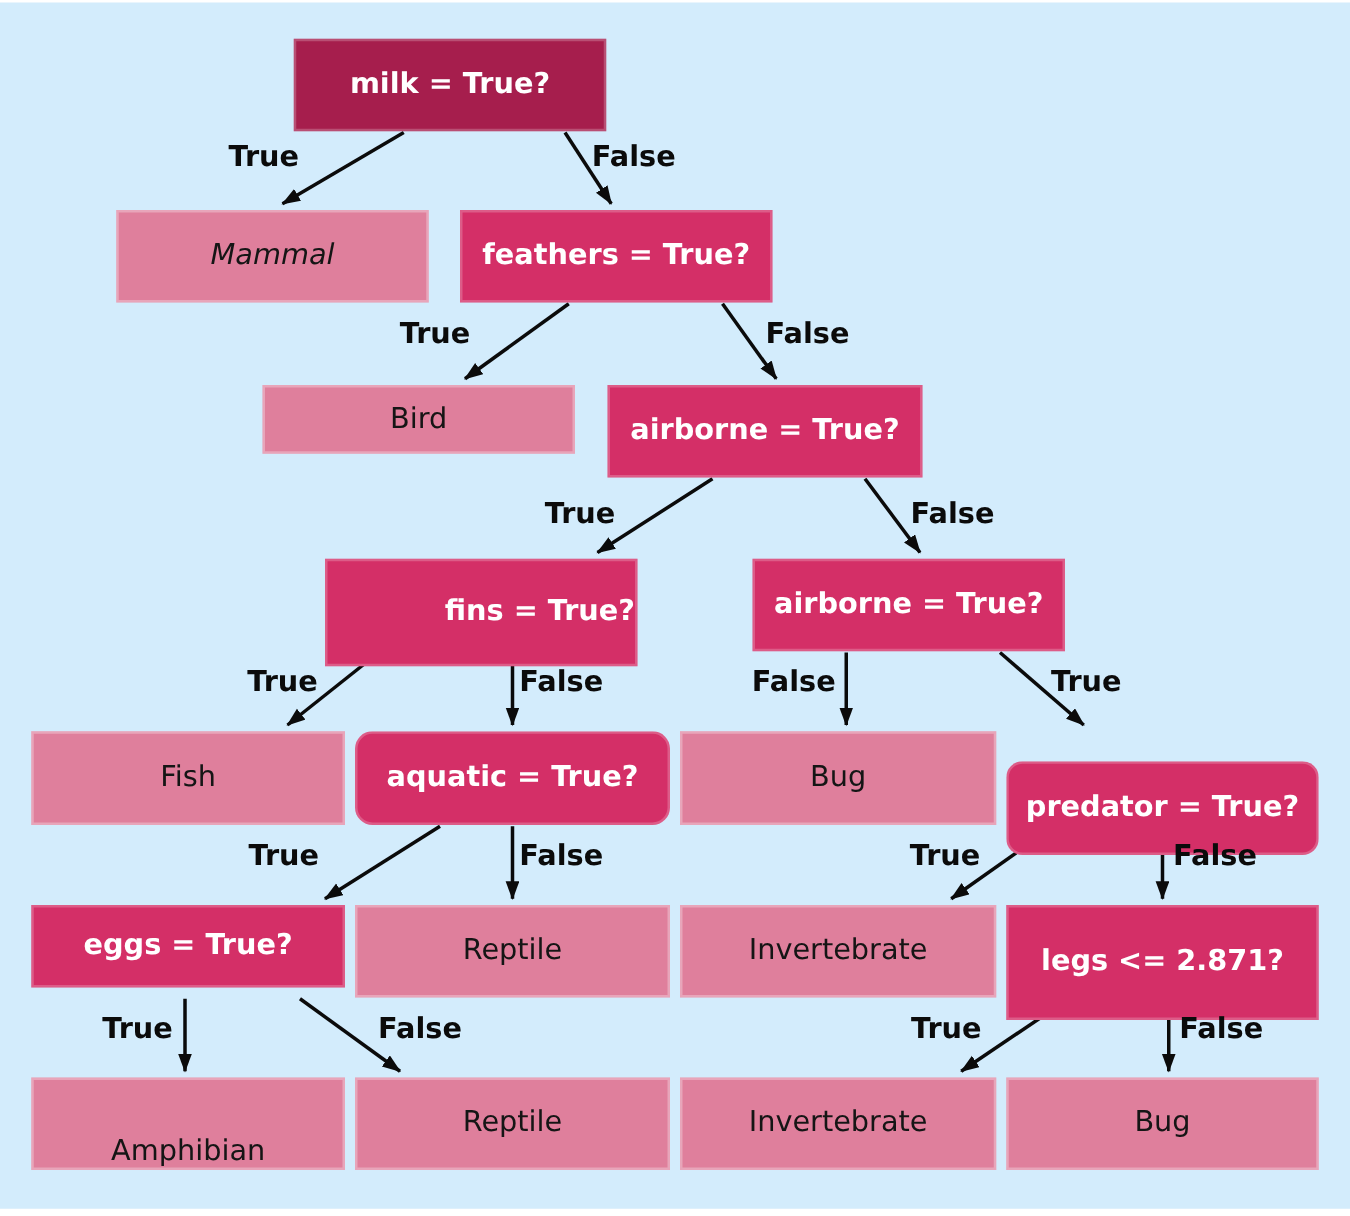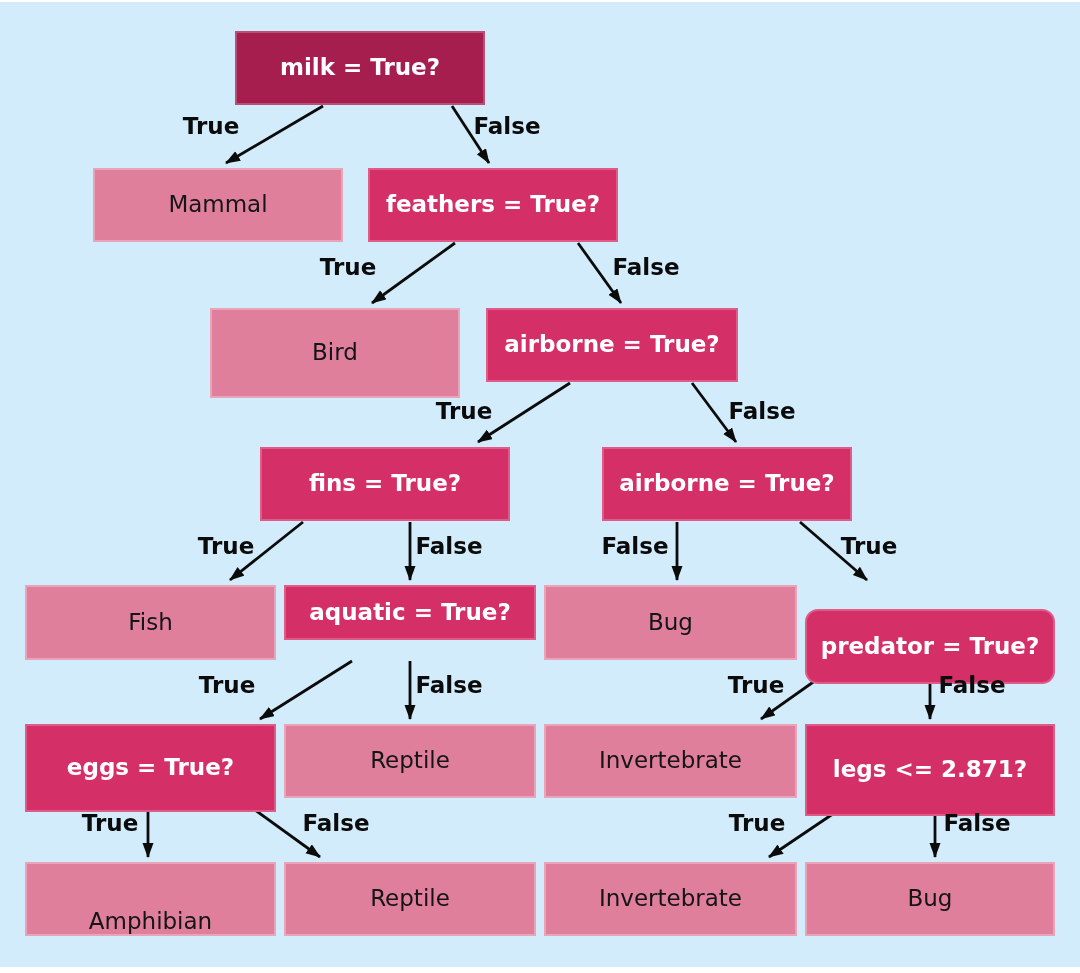--- a/index.html
+++ b/index.html
@@ -51,51 +51,51 @@
       <line x1="843" y1="659" x2="761" y2="717" stroke="#0b0b0b" stroke-width="2.8" marker-end="url(#arrowhead)"></line>
       <line x1="930" y1="659" x2="930" y2="717" stroke="#0b0b0b" stroke-width="2.8" marker-end="url(#arrowhead)"></line>
       <line x1="148" y1="797" x2="148" y2="855" stroke="#0b0b0b" stroke-width="2.8" marker-end="url(#arrowhead)"></line>
       <line x1="240" y1="797" x2="320" y2="855" stroke="#0b0b0b" stroke-width="2.8" marker-end="url(#arrowhead)"></line>
       <line x1="855" y1="797" x2="769" y2="855" stroke="#0b0b0b" stroke-width="2.8" marker-end="url(#arrowhead)"></line>
       <line x1="935" y1="797" x2="935" y2="855" stroke="#0b0b0b" stroke-width="2.8" marker-end="url(#arrowhead)"></line>
     </svg>
 <div class="node root" style="left: 235px; top: 29px; width: 250px; height: 74px;">
       <span>milk = True?</span>
     </div>
-    <div class="node leaf" style="left: 93px; top: 166px; width: 250px; height: 74px;">
+    <div class="node leaf" style="left: 93px; top: 166px; width: 250px; height: 74px; font-style: italic;">
       <span>Mammal</span>
     </div>
     <div class="node question" style="left: 368px; top: 166px; width: 250px; height: 74px;">
       <span>feathers = True?</span>
     </div>
-    <div class="node leaf" style="left: 210px; top: 306px; width: 250px; height: 90px; text-align: right;">
+    <div class="node leaf" style="left: 210px; top: 306px; width: 250px; height: 55px; text-align: right;">
       <span>Bird</span>
     </div>
     <div class="node question" style="left: 486px; top: 306px; width: 252px; height: 74px;">
       <span>airborne = True?</span>
     </div>
-    <div class="node question" style="left: 260px; top: 445px; width: 250px; height: 74px;">
+    <div class="node question" style="left: 260px; top: 445px; width: 250px; height: 86px; justify-content: flex-end;">
       <span>fins = True?</span>
     </div>
     <div class="node question" style="left: 602px; top: 445px; width: 250px; height: 74px;">
       <span>airborne = True?</span>
     </div>
     <div class="node leaf" style="left: 25px; top: 583px; width: 251px; height: 75px;">
       <span>Fish</span>
     </div>
-    <div class="node question" style="left: 284px; top: 583px; width: 252px; height: 55px;">
+    <div class="node question" style="left: 284px; top: 583px; width: 252px; height: 75px; border-radius: 14px;">
       <span>aquatic = True?</span>
     </div>
     <div class="node leaf" style="left: 544px; top: 583px; width: 253px; height: 75px;">
       <span>Bug</span>
     </div>
     <div class="node question" style="left: 805px; top: 607px; width: 250px; height: 75px; border-radius: 13px;">
       <span>predator = True?</span>
     </div>
-    <div class="node question" style="left: 25px; top: 722px; width: 251px; height: 88px;">
+    <div class="node question" style="left: 25px; top: 722px; width: 251px; height: 66px;">
       <span>eggs = True?</span>
     </div>
     <div class="node leaf" style="left: 284px; top: 722px; width: 252px; height: 74px;">
       <span>Reptile</span>
     </div>
     <div class="node leaf" style="left: 544px; top: 722px; width: 253px; height: 74px;">
       <span>Invertebrate</span>
     </div>
     <div class="node question" style="left: 805px; top: 722px; width: 250px; height: 92px;">
       <span>legs &lt;= 2.871?</span>

